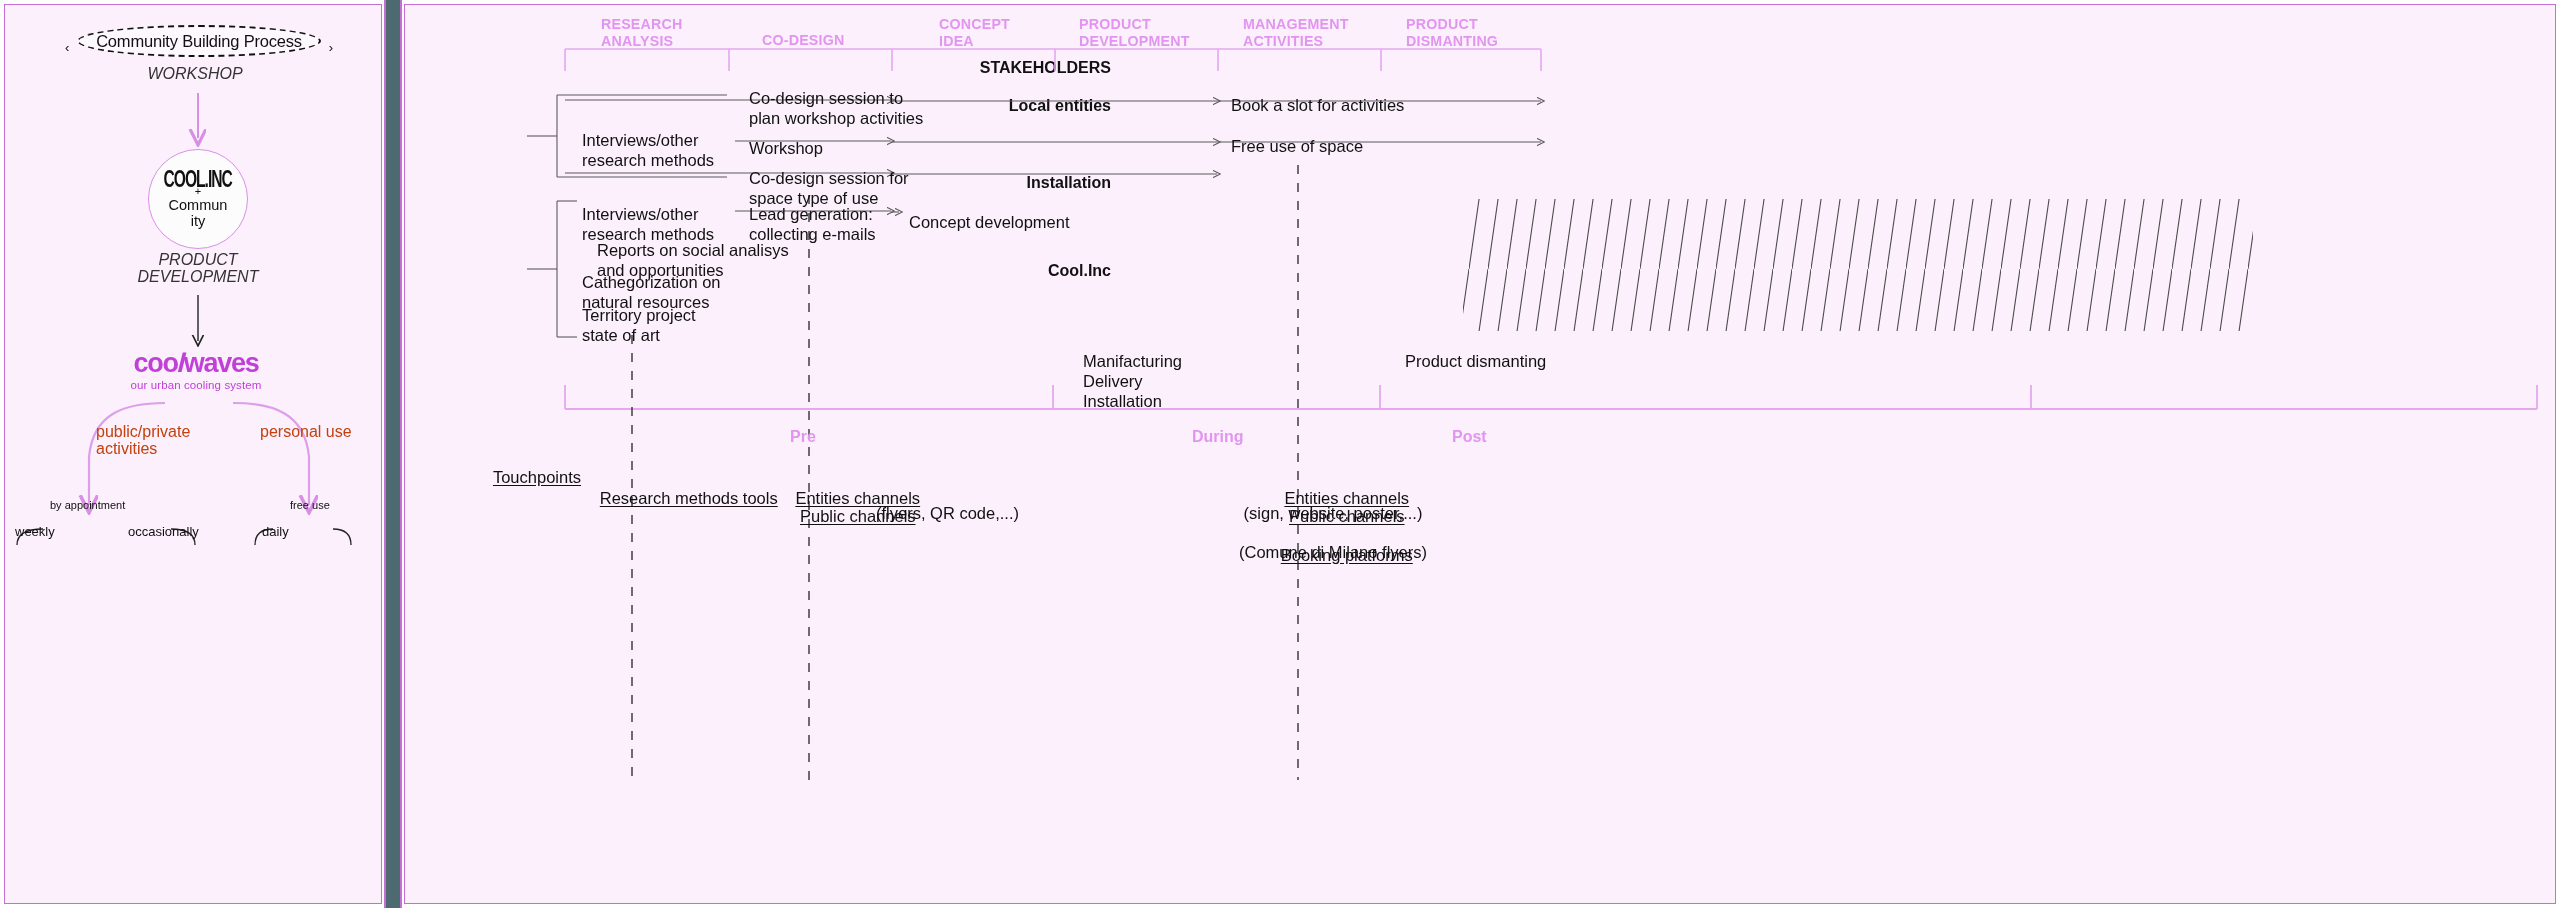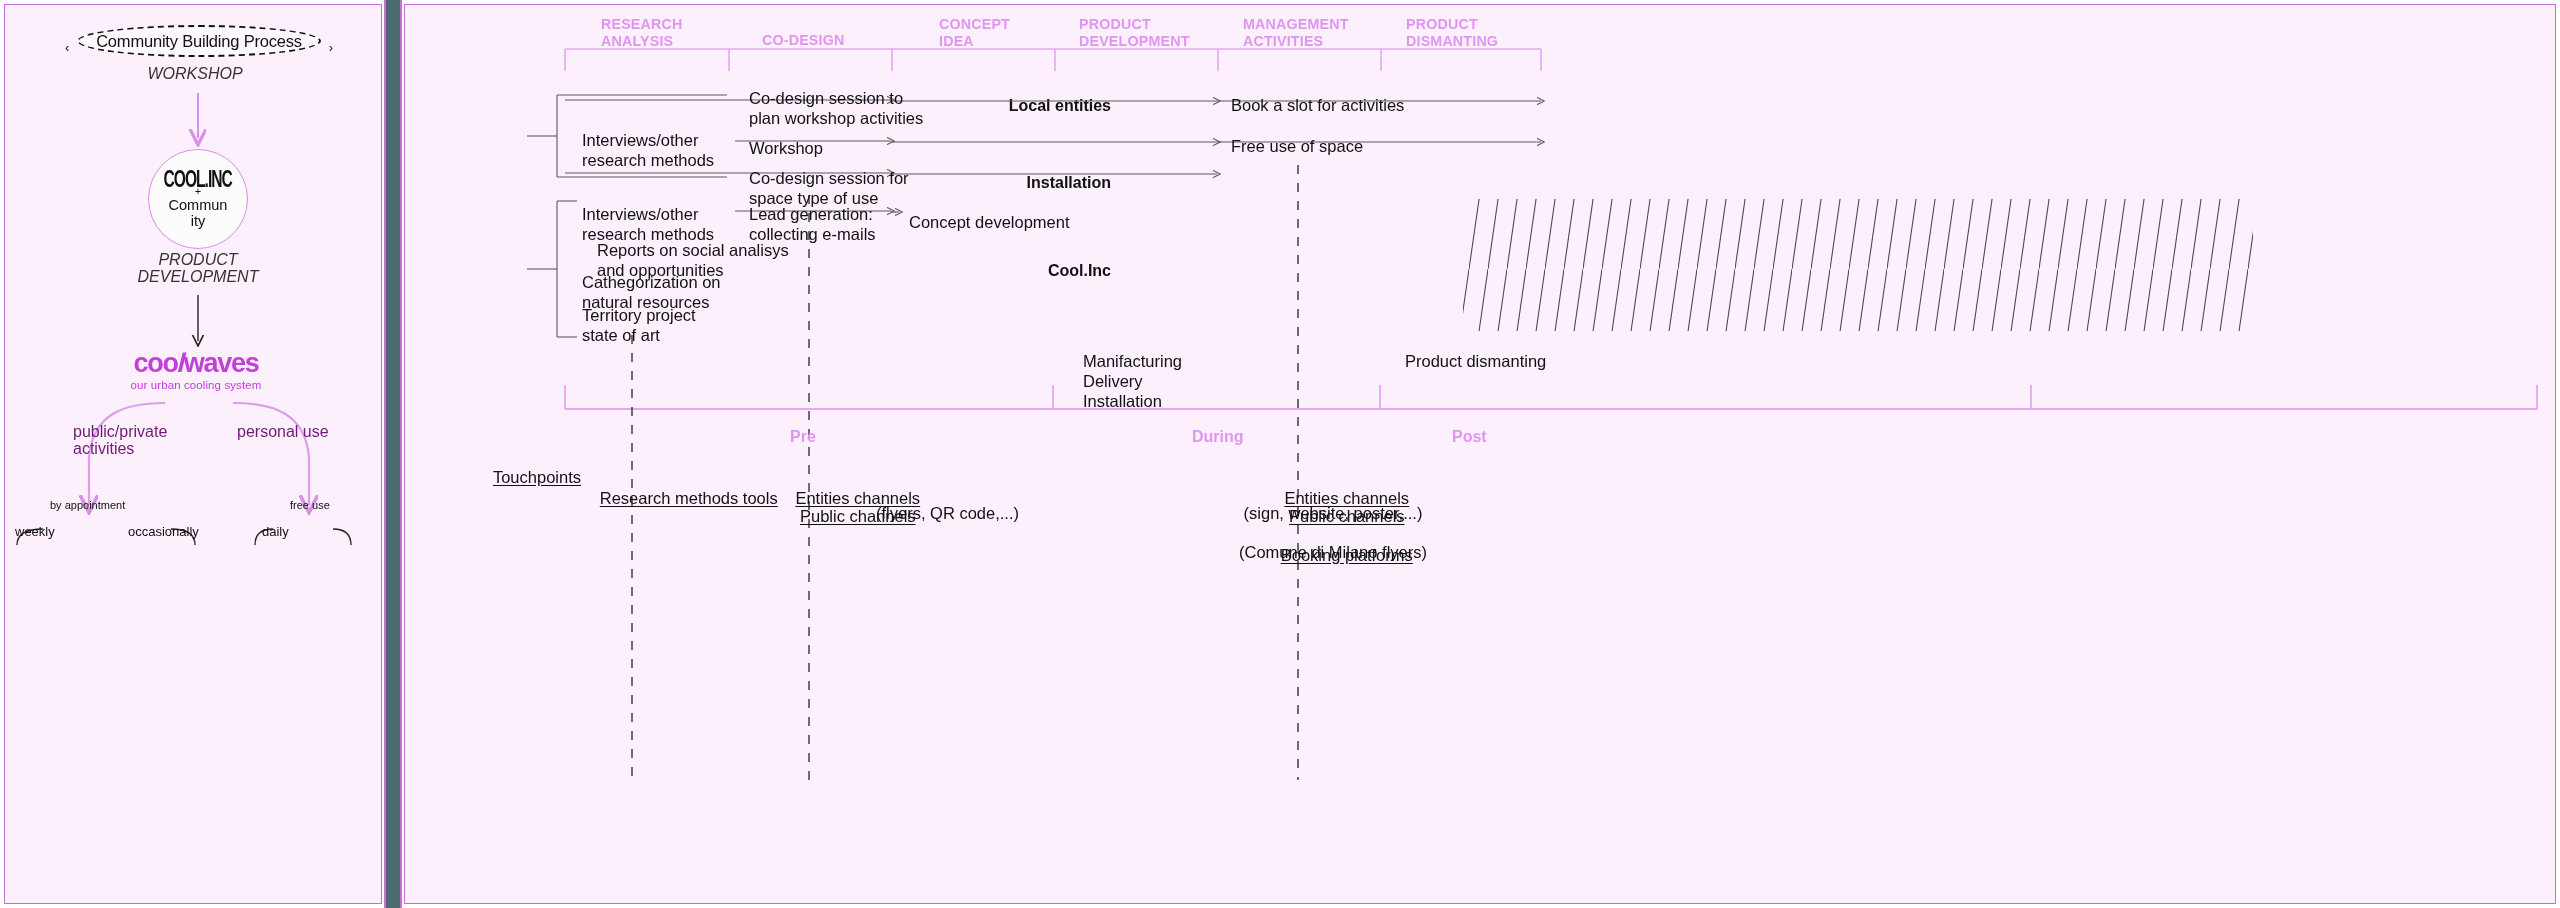--- a/index.html
+++ b/index.html
@@ -88,21 +88,21 @@
   .cw-word {
     font-size:27px; font-weight:bold; color:#c040d8;
     letter-spacing:-1.3px; line-height:1;
   }
   .cw-word .slash { display:inline-block; transform: skewX(-14deg); }
   .cw-sub {
     font-size:11.5px; color:#c040d8; letter-spacing:0.1px; margin-top:2px;
   }
 
   .soft-label {
-    color:#701a75; font-size:16px; line-height:1.12;
+    color:#c2410c; font-size:16px; line-height:1.12;margin-left:23px;
   }
 
   .blk-label { color:#111; font-size:11px; }
   .sml-label { color:#111; font-size:13px; }
 
   
   .phase-head {
     position:absolute; color:#e295f0; font-weight:bold;
     font-size:15.5px; line-height:1.12; letter-spacing:0.2px;
     transform: scaleX(0.92); transform-origin: left top;
@@ -214,20 +214,21 @@
     </div>
     <div class="phase-head" style="left:838px; top:10px;">
       <div>MANAGEMENT</div>
       <div>ACTIVITIES</div>
     </div>
     <div class="phase-head" style="left:1001px; top:10px;">
       <div>PRODUCT</div>
       <div>DISMANTING</div>
     </div>
 
+    <div class="row-label" style="left:0px; top:54px; width:706px;">STAKEHOLDERS</div>
     <div class="row-label" style="left:0px; top:92px; width:706px;">Local entities</div>
     <div class="row-label" style="left:0px; top:169px; width:706px;">Installation</div>
     <div class="row-label" style="left:0px; top:257px; width:706px;">Cool.Inc</div>
 
     <svg class="layer" width="2152" height="900">
       <defs>
         <marker id="ar" markerWidth="8" markerHeight="8" refX="4" refY="3.5" orient="auto">
           <path d="M0,0 L7,3.5 L0,7" fill="none" stroke="#5b5b5b" stroke-width="1"></path>
         </marker>
         <pattern id="hatch" width="19" height="132" patternUnits="userSpaceOnUse">

